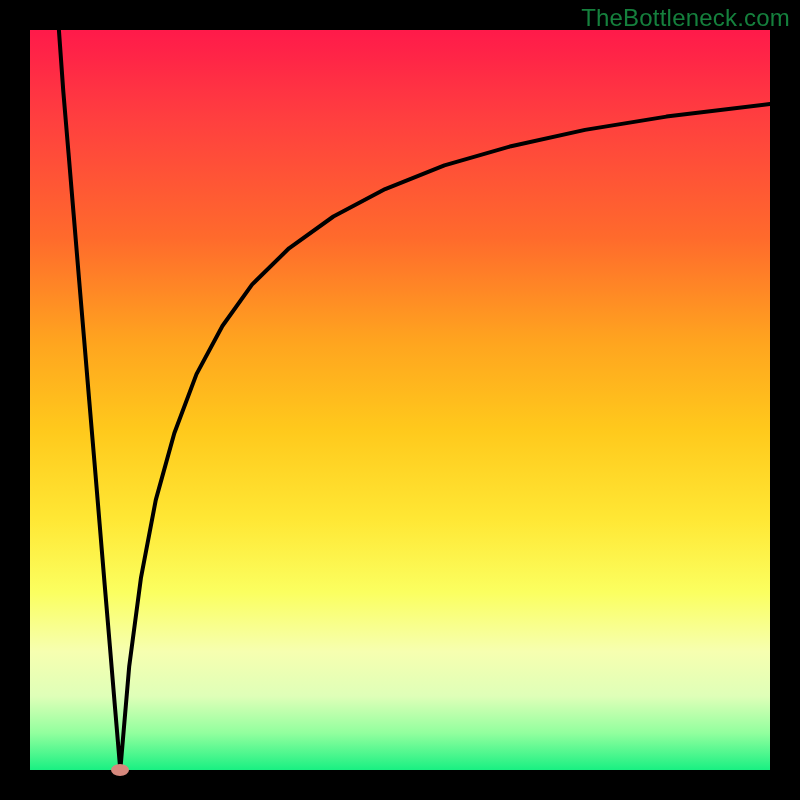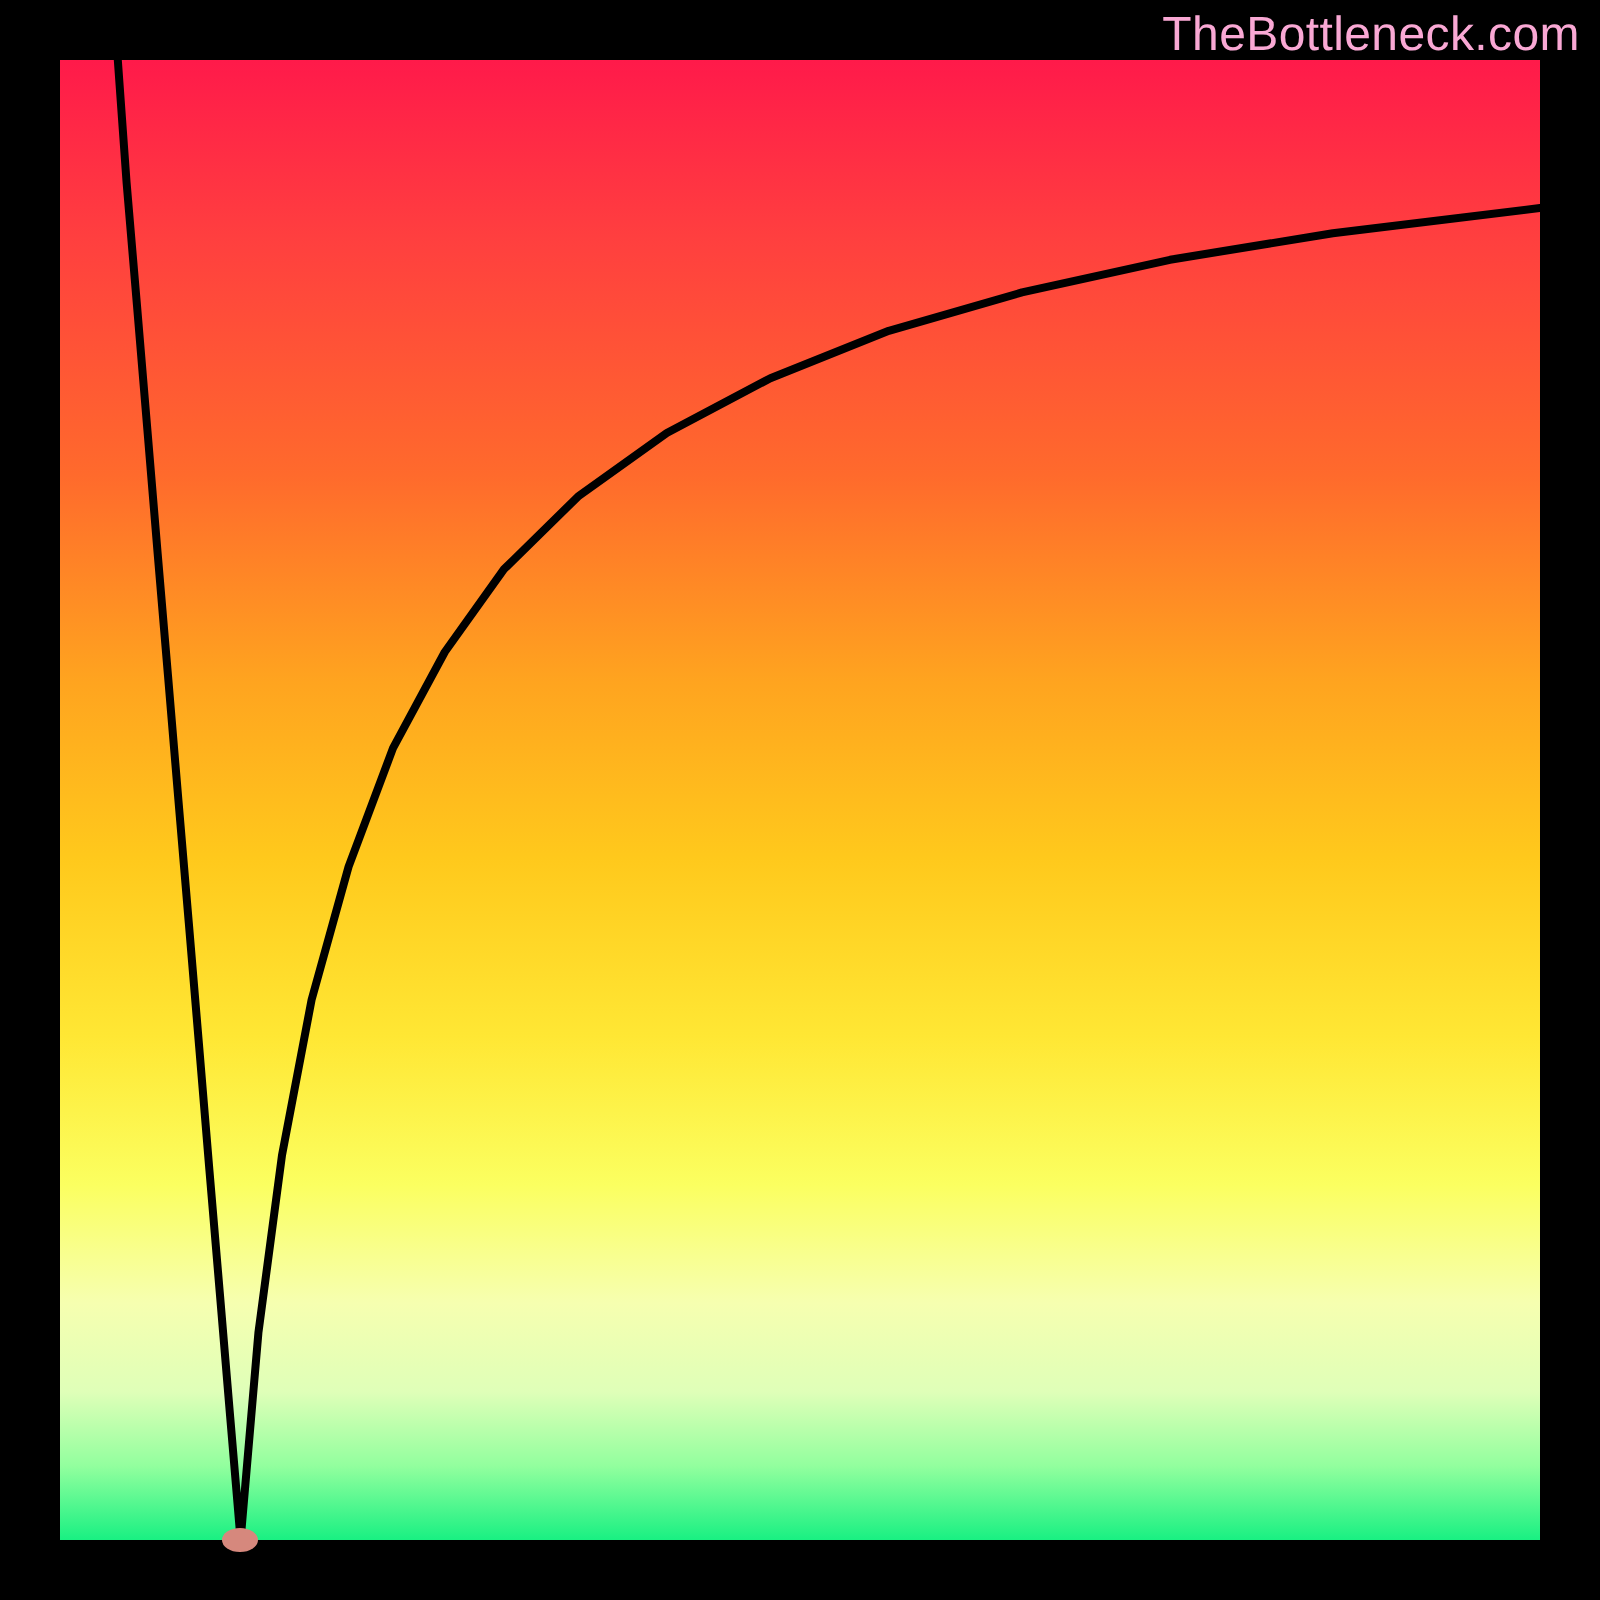--- a/index.html
+++ b/index.html
@@ -35,21 +35,21 @@
       #f6ffb0 84%,
       #dfffb8 90%,
       #92ff9e 95%,
       #19f082 100%
     );
   }
   .watermark {
     position: absolute;
     top: 4px;
     right: 10px;
-    color: #f9a8d4;
+    color: #15803d;
     font-size: 24px;
     font-weight: 500;
     letter-spacing: 0.2px;
     user-select: none;
   }
   .marker {
     position: absolute;
     width: 18px;
     height: 12px;
     background: #d6887d;

